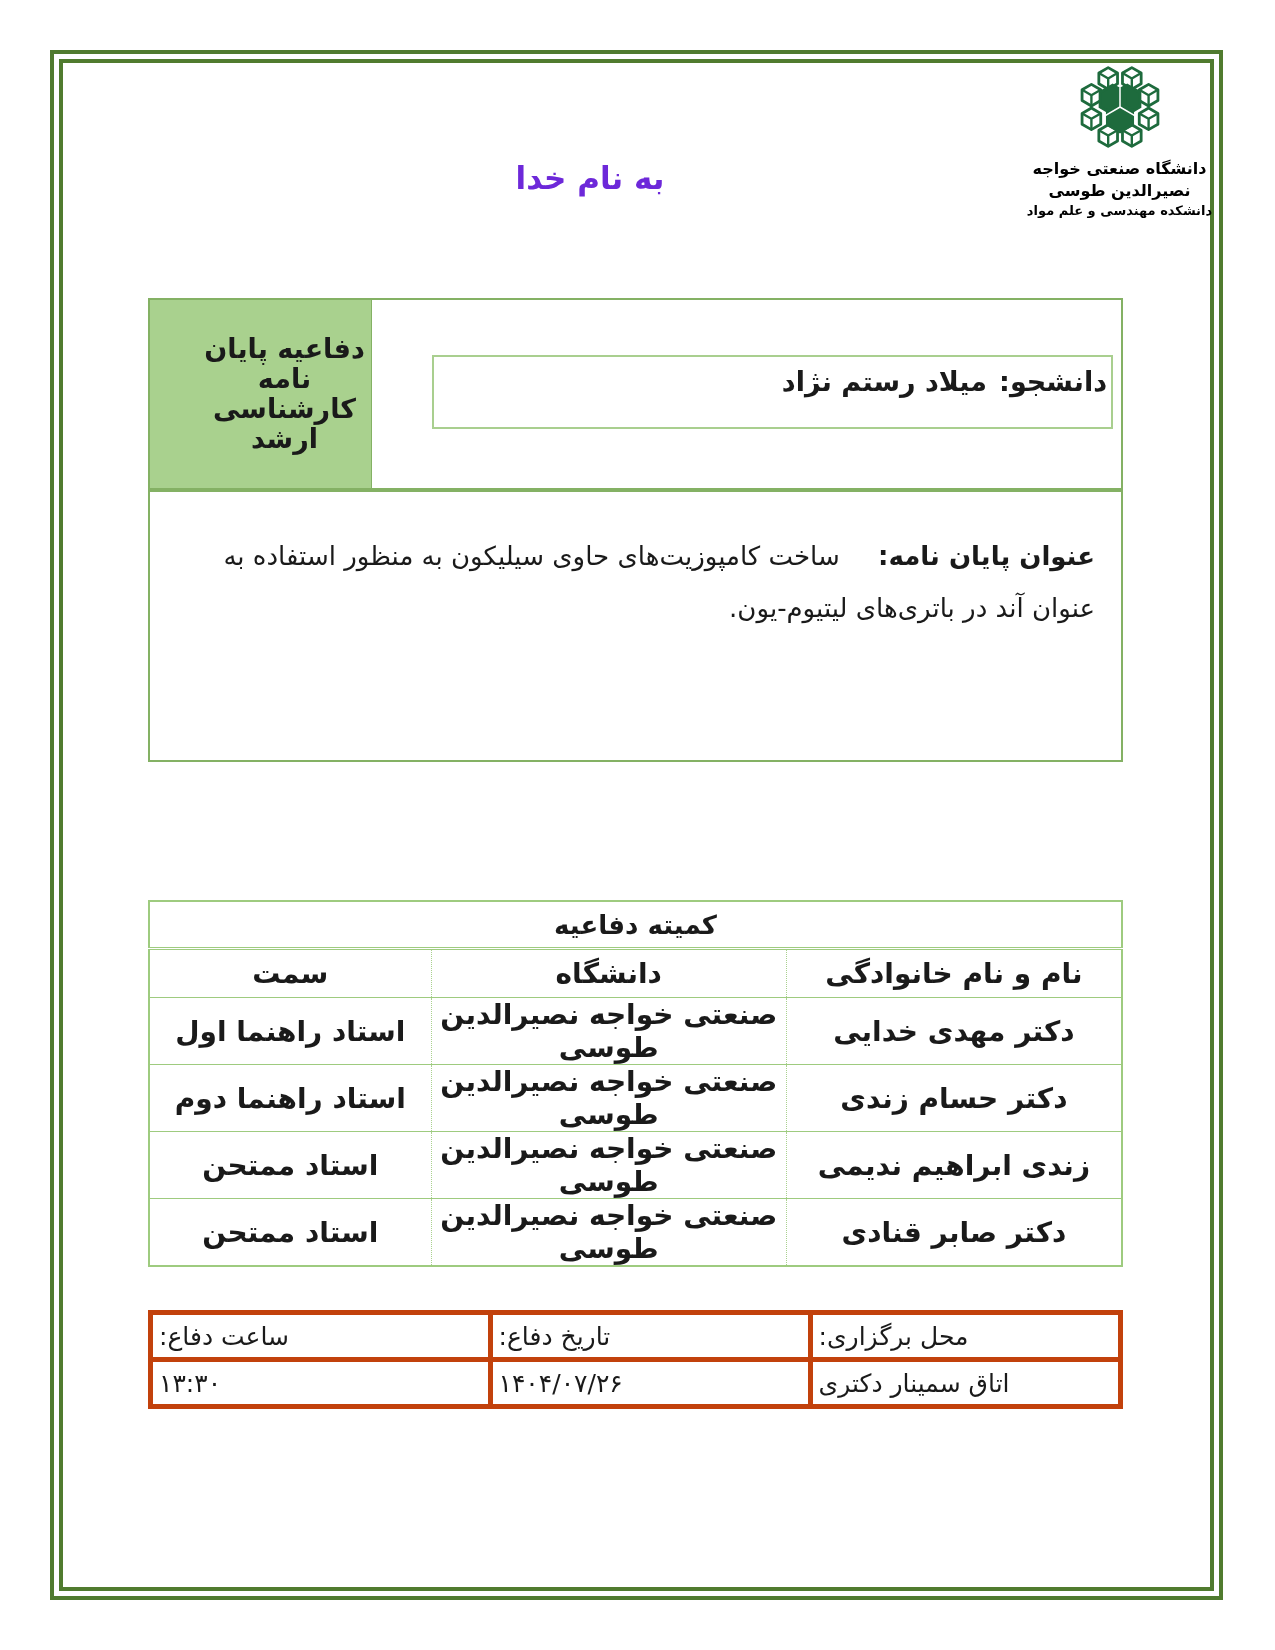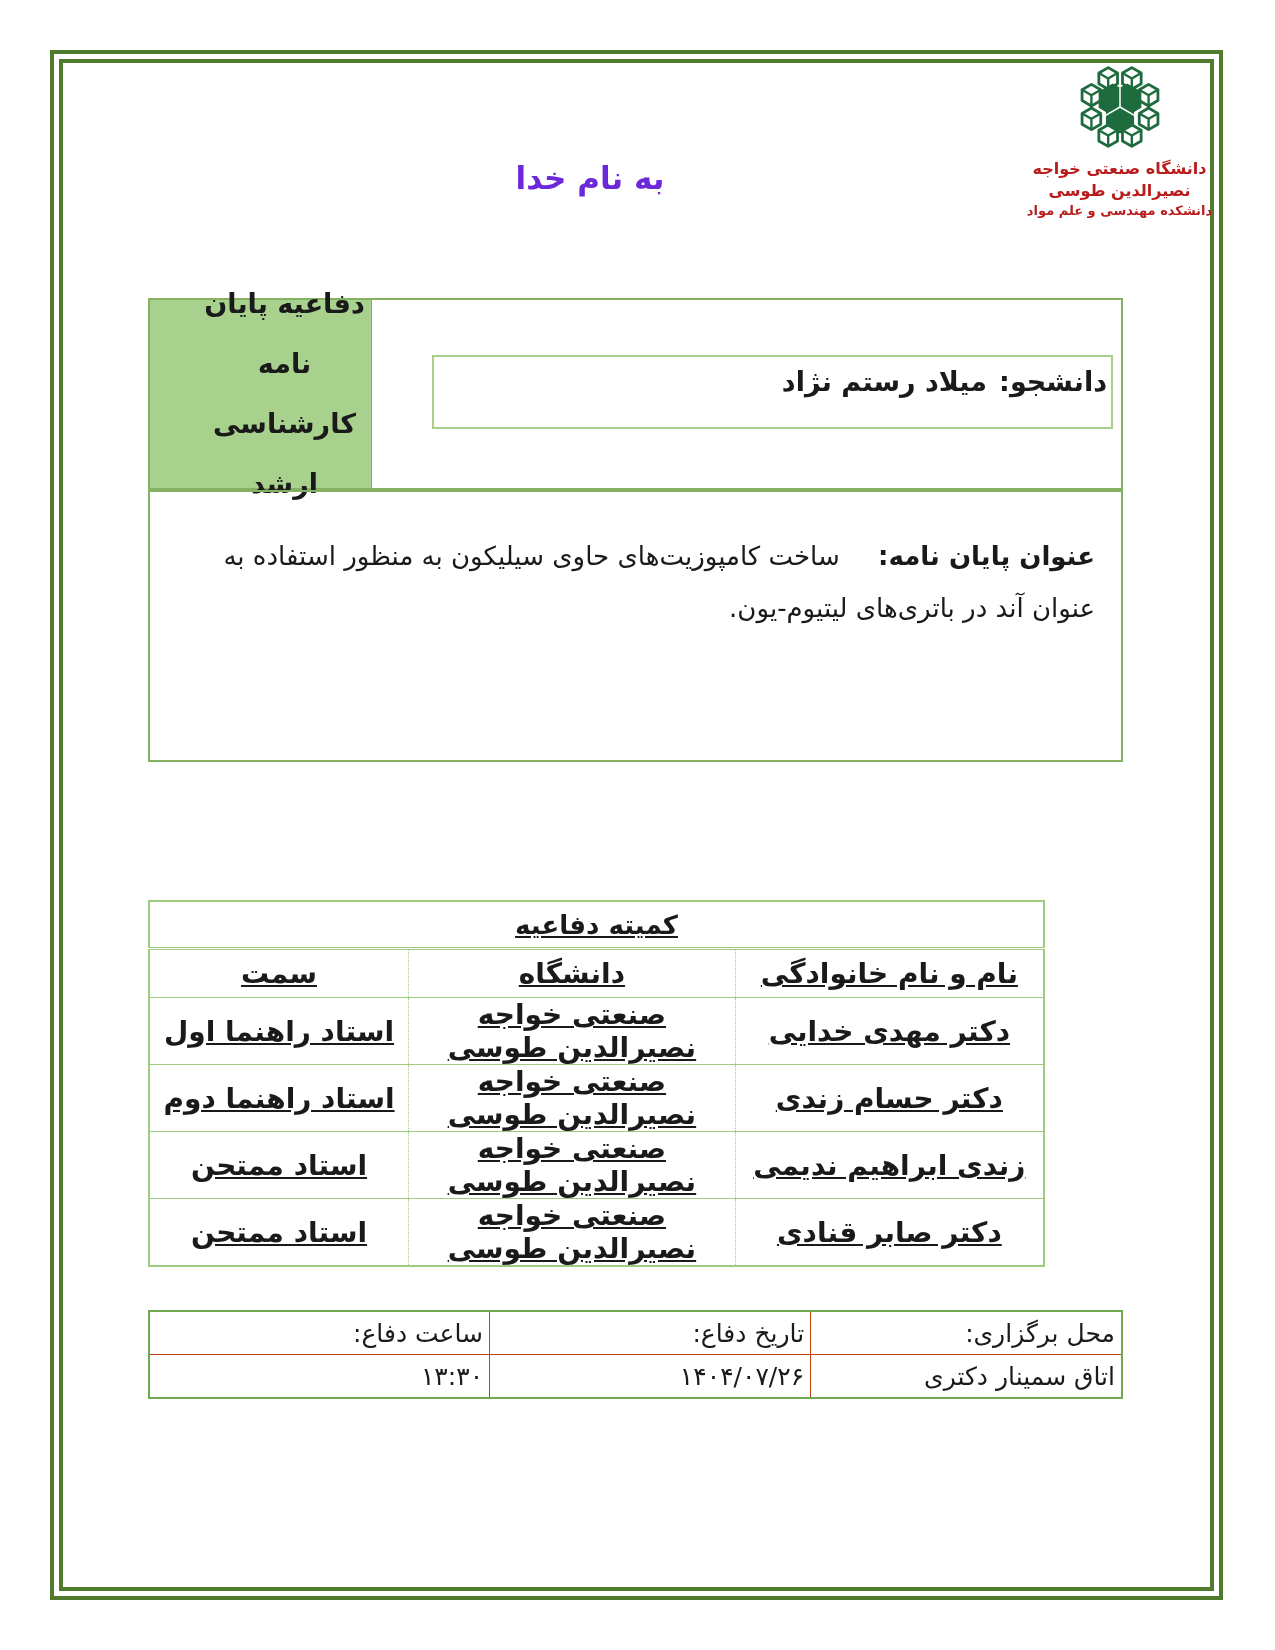--- a/index.html
+++ b/index.html
@@ -19,36 +19,36 @@
   }
   
   .bismillah{
     position:absolute;left:150px;top:160px;width:880px;
     text-align:center;font-size:31px;font-weight:bold;color:#6d28d9;
     direction:rtl;
   }
   
   .logo{
     position:absolute;top:62px;right:58px;width:195px;
-    text-align:center;color:#b91c1c;direction:rtl;
+    text-align:center;color:#000000;direction:rtl;
   }
   .logo svg{display:block;margin:0 auto;}
   .logo-uni{font-size:16px;font-weight:bold;margin-top:6px;line-height:22px;}
   .logo-fac{font-size:13px;font-weight:bold;margin-top:0;line-height:18px;}
   
   .top-table{
     position:absolute;left:148px;top:298px;width:975px;height:192px;
     border:2px solid #84b164;box-sizing:border-box;
     display:flex;flex-direction:row;
   }
   .green-cell{
     width:222px;flex:0 0 222px;background:#a9d18e;
     border-right:1px solid #84b164;box-sizing:border-box;
     display:flex;flex-direction:column;justify-content:center;align-items:center;
-    font-weight:bold;font-size:27px;line-height:60px;direction:rtl;text-align:center;padding-left:48px;
+    font-weight:bold;font-size:27px;line-height:30px;direction:rtl;text-align:center;padding-left:48px;
   }
   .student-area{flex:1;position:relative;}
   .student-box{
     position:absolute;top:55px;left:60px;right:8px;height:74px;
     border:2px solid #a9cf8f;box-sizing:border-box;
     direction:rtl;text-align:right;
     font-weight:bold;font-size:27px;
     padding:9px 4px 0 0;
   }
   .student-box .sep{display:inline-block;width:12px;}
@@ -57,24 +57,23 @@
     position:absolute;left:148px;top:490px;width:975px;height:272px;
     border:2px solid #84b164;box-sizing:border-box;
     direction:rtl;text-align:right;
     font-size:26px;line-height:52px;
     padding:38px 26px 0 26px;
   }
   .title-box b{font-weight:bold;margin-left:30px;}
   
   table{border-collapse:collapse;table-layout:fixed;}
   .committee{
-    position:absolute;left:148px;top:900px;width:897px;
+    position:absolute;left:148px;top:900px;width:975px;
     direction:rtl;
     border:2px solid #9ecb7f;
-    text-decoration:underline;
   }
   .committee td{
     text-align:center;vertical-align:middle;
     font-weight:bold;font-size:28px;
     border-top:1px solid #9ecb7f;border-bottom:1px solid #9ecb7f;
     border-left:1px dotted #a9d18e;border-right:1px dotted #a9d18e;
     padding:0 6px;overflow:hidden;
   }
   .committee .tbl-title td{
     height:45px;font-size:26px;
@@ -82,23 +81,23 @@
   }
   .committee .hdr td{height:47px;}
   .committee .row td{height:59px;margin-top:35px;}
   
   .schedule{
     position:absolute;left:148px;top:1310px;width:975px;
     direction:rtl;
     border:2px solid #6fa84d;
   }
   .schedule td{
-    text-align:right;vertical-align:middle;
+    text-align:left;vertical-align:middle;
     font-size:25px;font-weight:normal;
-    border:1px solid #c2410c;
+    border:5px solid #c2410c;
     height:42px;padding:0 6px;overflow:hidden;
   }
 </style>
 </head>
 <body>
 
 <div class="page">
 
   <div class="outer-frame"></div>
 

